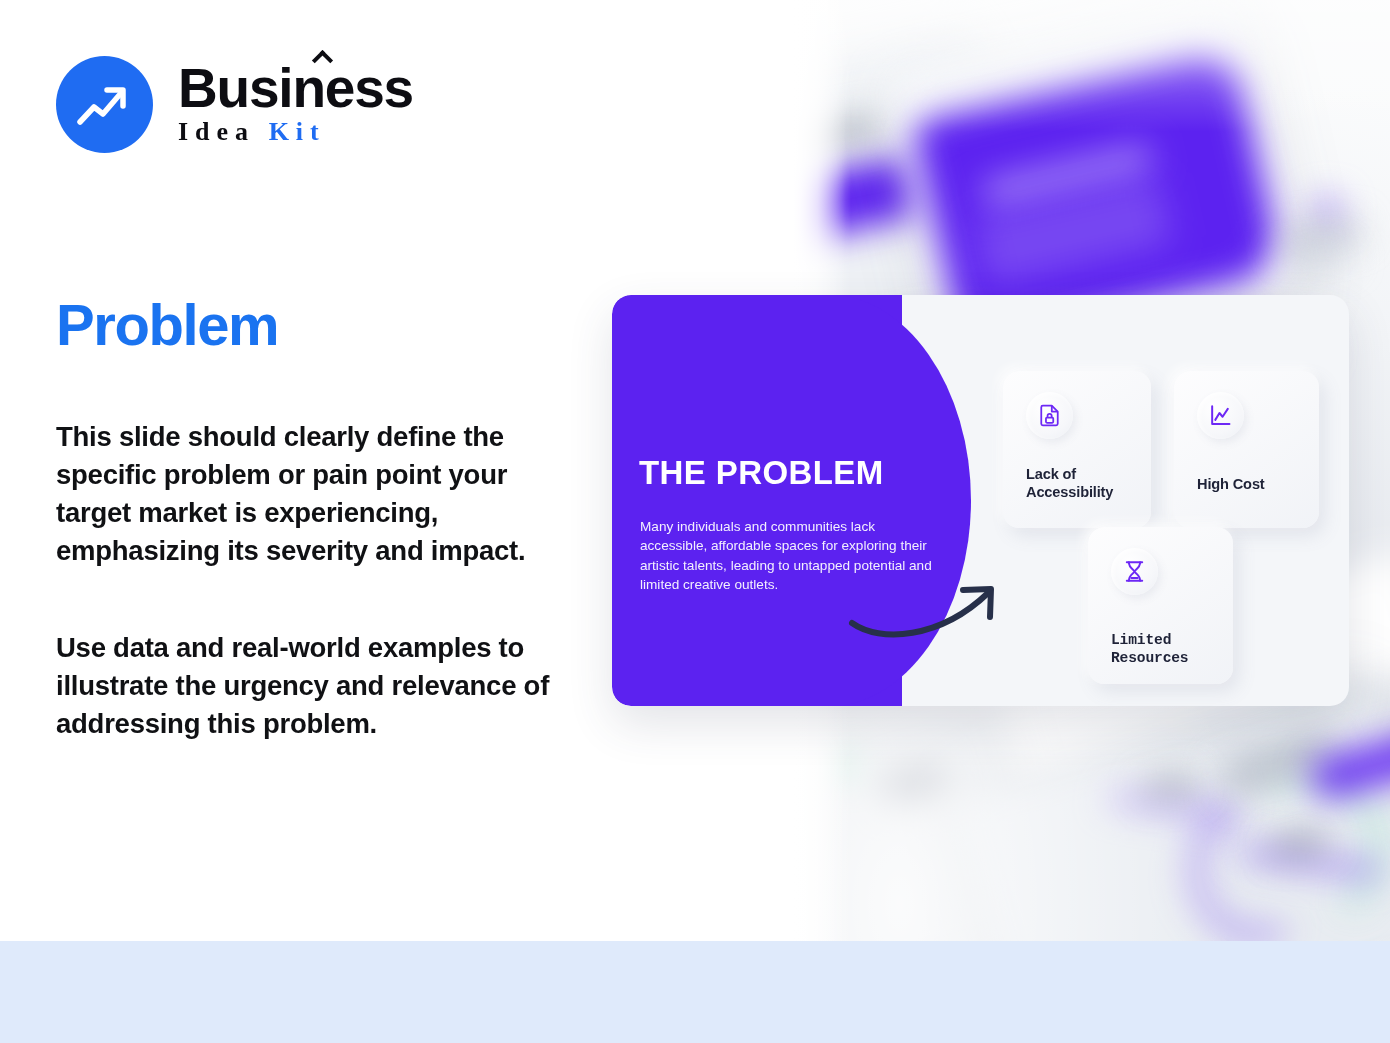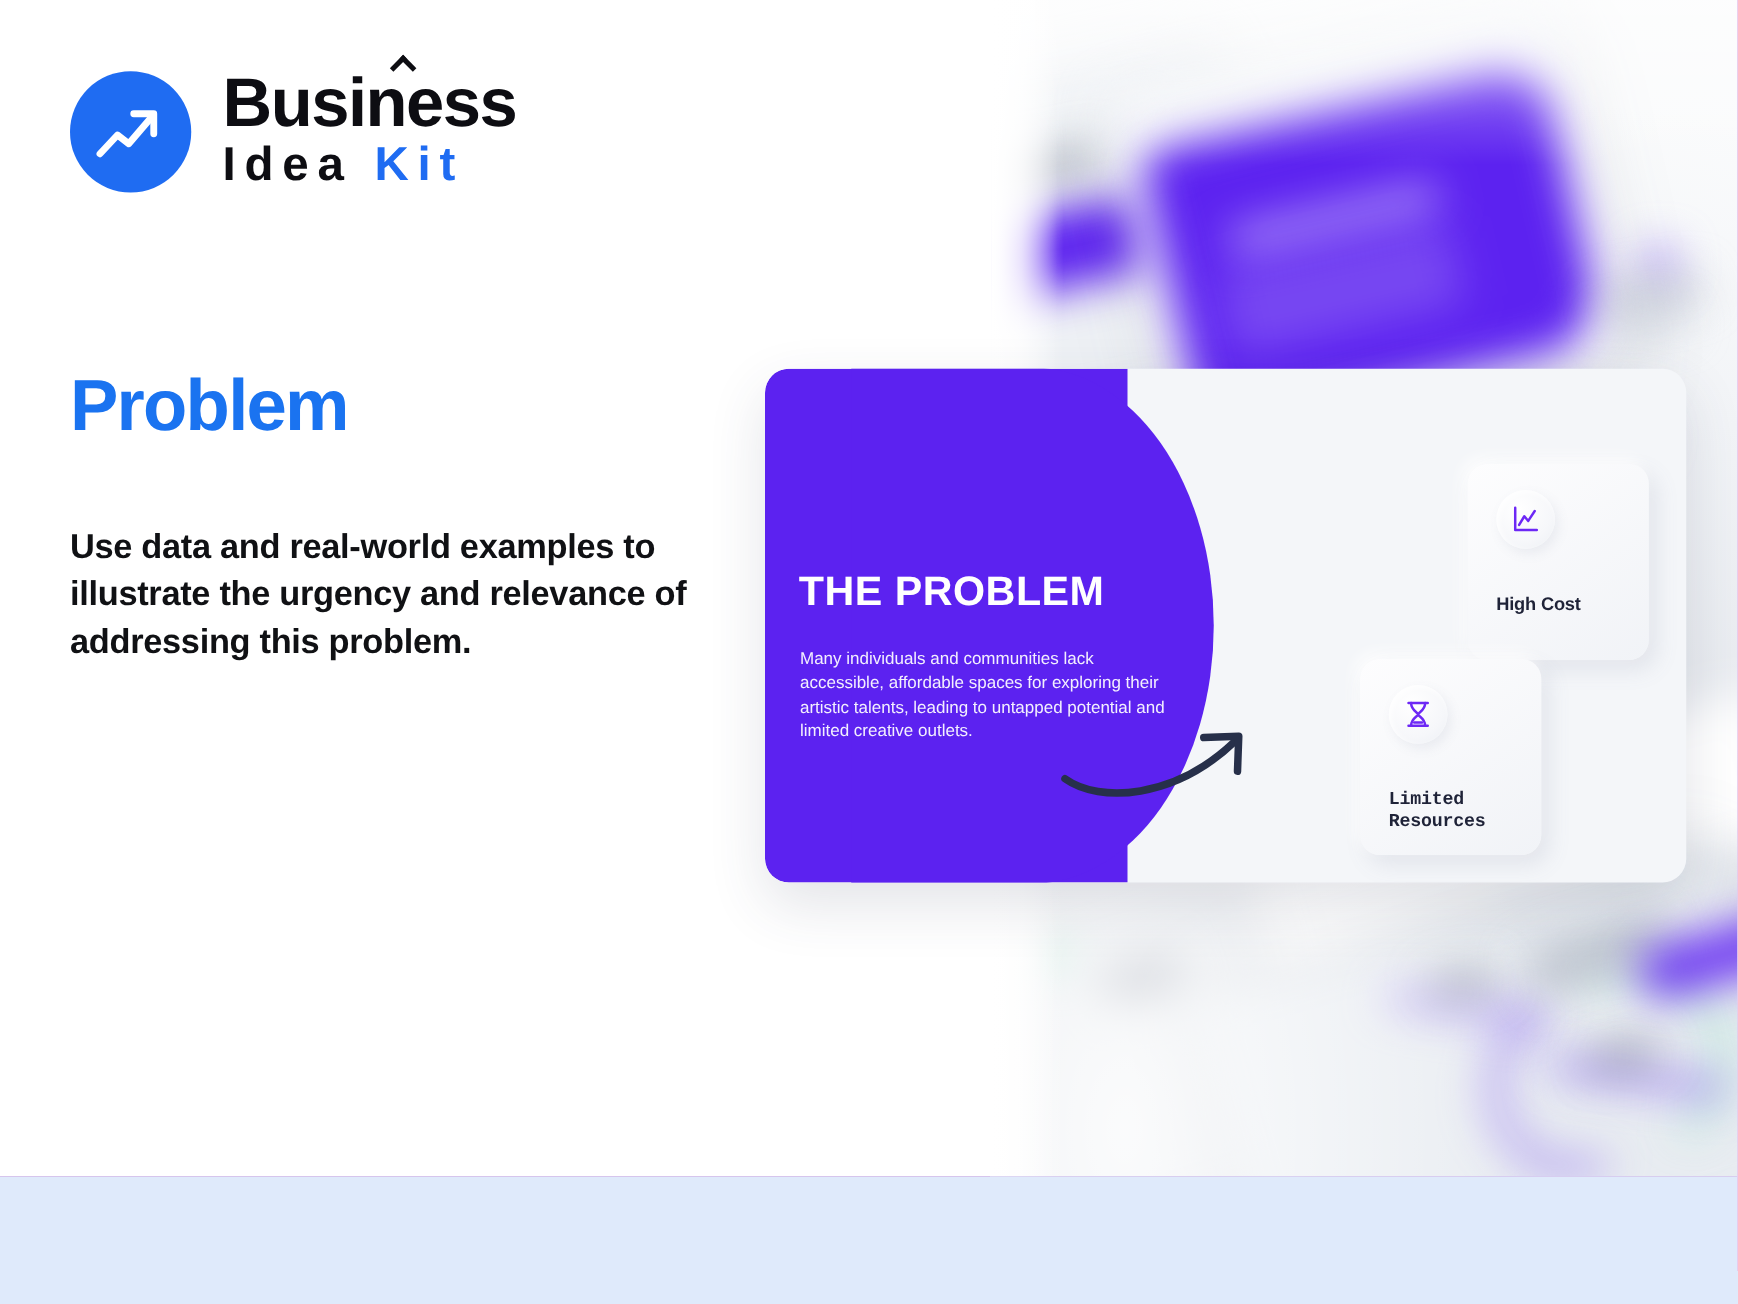--- a/index.html
+++ b/index.html
@@ -176,23 +176,23 @@
     font-size: 55px; font-weight: 700; color: #0d0d12;
     letter-spacing: -1.2px; line-height: .95; position: relative; display: inline-block;
   }
   .logo-caret {
     position: absolute; left: 137px; top: -9px;
     width: 15px; height: 15px;
     border-left: 4px solid #0d0d12; border-top: 4px solid #0d0d12;
     transform: rotate(45deg);
   }
   .logo-sub {
-    font-size: 38px; font-weight: 700; color: #0d0d12;
+    font-size: 26px; font-weight: 700; color: #0d0d12;
     letter-spacing: 7px; line-height: 1.2; margin-top: 2px;
-    font-family: Liberation Sans, sans-serif;
+    font-family: Liberation Serif, serif;
   }
   .logo-sub .kit { color: #1f6cf2; }
 
   
   .page-title {
     position: absolute; left: 56px; top: 296px;
     font-size: 58px; font-weight: 700; color: #1a73f0;
     letter-spacing: -1.4px; line-height: 1;
   }
   .body-copy {
@@ -329,37 +329,49 @@
         <div class="logo-sub">
           <span>Idea</span>
           <span class="kit">Kit</span>
         </div>
       </div>
     </div>
 
     <h1 class="page-title">Problem</h1>
 
     <div class="body-copy">
+      <p>This slide should clearly define the specific problem or pain point your target market is experiencing, emphasizing its severity and impact.</p>
       <p>Use data and real-world examples to illustrate the urgency and relevance of addressing this problem.</p>
     </div>
   </div>
 
   <div class="slide-card">
 
     <div class="purple-blob"></div>
     <div class="purple-circle"></div>
 
     <div class="slide-heading">THE PROBLEM</div>
     <div class="slide-body">Many individuals and communities lack accessible, affordable spaces for exploring their artistic talents, leading to untapped potential and limited creative outlets.</div>
 
     <svg class="curve-arrow" viewBox="0 0 170 70">
       <path d="M4 46 C32 66, 92 62, 140 16" fill="none" stroke="#27304a" stroke-width="6" stroke-linecap="round"></path>
       <path d="M115 13 L143 12 L142 40" fill="none" stroke="#27304a" stroke-width="6" stroke-linecap="round" stroke-linejoin="round"></path>
     </svg>
 
+    <div class="tile" id="tile-1">
+      <div class="tile-icon-wrap">
+        <svg width="25" height="25" viewBox="0 0 24 24" aria-hidden="true">
+          <path d="M14.2 2.6 H5.6 a1.5 1.5 0 0 0-1.5 1.5 v15.8 a1.5 1.5 0 0 0 1.5 1.5 h12.8 a1.5 1.5 0 0 0 1.5-1.5 V8.2 z" fill="none" stroke="#6d28f5" stroke-width="1.7" stroke-linejoin="round"></path>
+          <path d="M14.2 2.6 V8.2 h5.7" fill="none" stroke="#6d28f5" stroke-width="1.7" stroke-linejoin="round"></path>
+          <rect x="8.6" y="14" width="7" height="5" rx="0.9" fill="none" stroke="#6d28f5" stroke-width="1.7"></rect>
+          <path d="M10.1 14 v-1.6 a2 2 0 0 1 4 0 V14" fill="none" stroke="#6d28f5" stroke-width="1.7"></path>
+        </svg>
+      </div>
+      <div class="tile-label">Lack of Accessibility</div>
+    </div>
 
     <div class="tile" id="tile-2">
       <div class="tile-icon-wrap">
         <svg width="25" height="25" viewBox="0 0 24 24" aria-hidden="true">
           <path d="M4 3 V20.2 H20.6" fill="none" stroke="#6d28f5" stroke-width="1.9" stroke-linecap="round" stroke-linejoin="round"></path>
           <path d="M7 16.2 L11 9.6 L14 13.2 L19 5.6" fill="none" stroke="#6d28f5" stroke-width="1.9" stroke-linecap="round" stroke-linejoin="round"></path>
         </svg>
       </div>
       <div class="tile-label">High Cost</div>
     </div>

